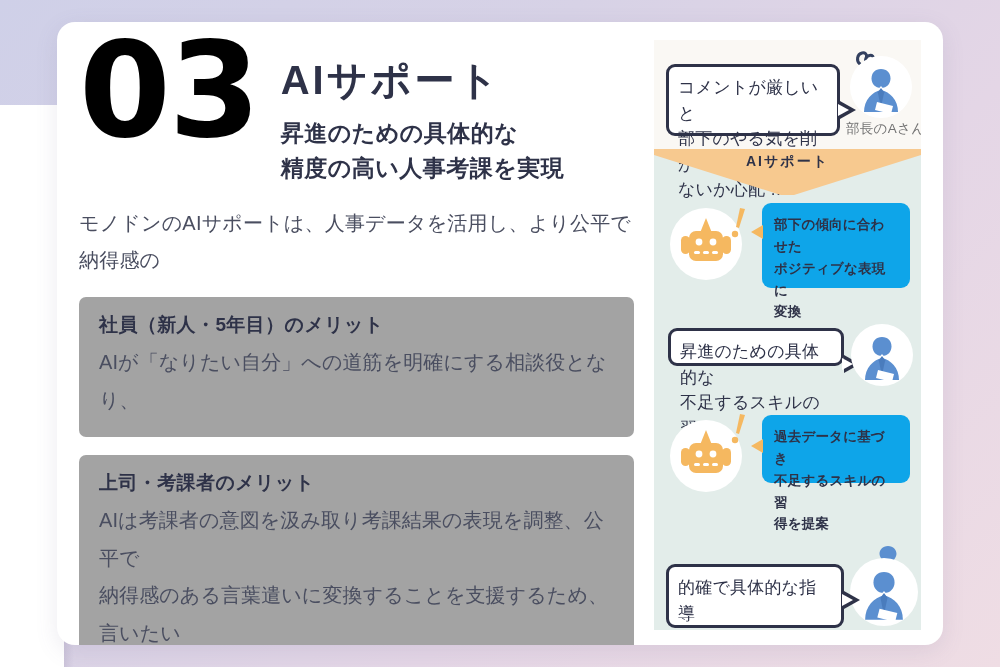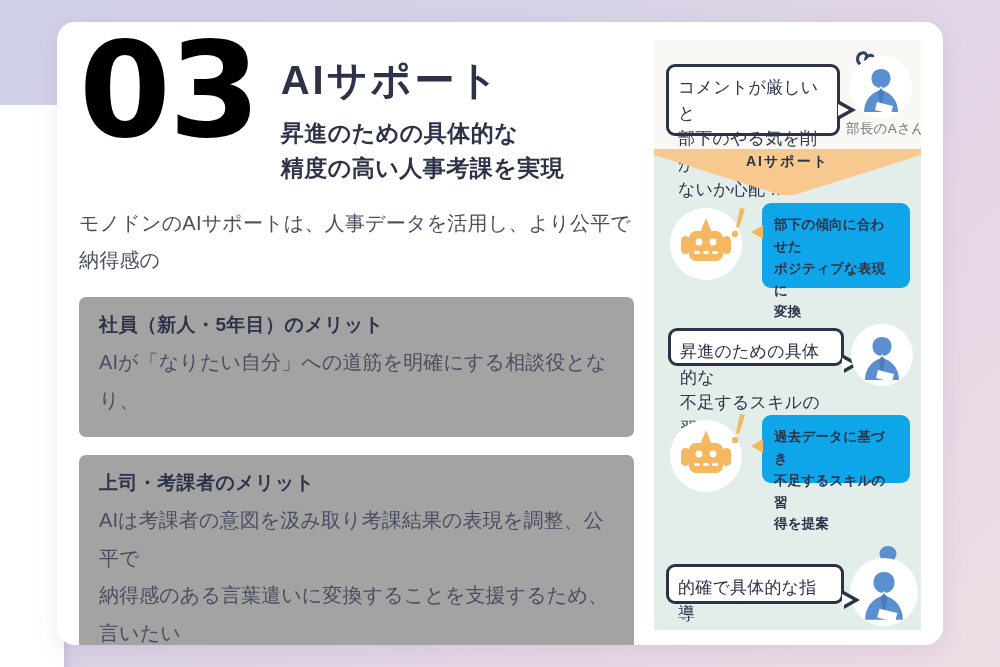--- a/index.html
+++ b/index.html
@@ -299,21 +299,21 @@
       <svg width="60" height="60" viewBox="0 0 54 54">
         <circle cx="27" cy="27" r="27" fill="#ffffff"></circle>
         <path d="M27 9 c6 0 9.5 4 9.5 9.5 0 5-3.5 9.5-9.5 9.5 s-9.5-4.5-9.5-9.5 C17.5 13 21 9 27 9 z" fill="#5b8fd0"></path>
         <path d="M27 26 l4 5 -4 12 -4-12 z" fill="#ffffff"></path>
         <path d="M10 52 c0-12 8-20 17-22 l0 0 c9 2 17 10 17 22 z" fill="#5b8fd0"></path>
         <path d="M27 28 l3.2 4.2 -2.4 11 -1.8 0 -2.2-11 z" fill="#4a7cbd"></path>
         <path d="M23 42 l16 4 -2 8 -16-4 z" fill="#ffffff"></path>
       </svg>
     </div>
 
-    <div class="bubble" style="left:12px;top:524px;width:178px;height:40px;">
+    <div class="bubble" style="left:12px;top:524px;width:178px;height:64px;">
       <div class="btxt">
         <div>的確で具体的な指導</div>
         <div>に自信が持てる！</div>
       </div>
       <div class="tail" style="right:-19px;top:24px;"></div>
     </div>
 
   </div>
 </div>
 

